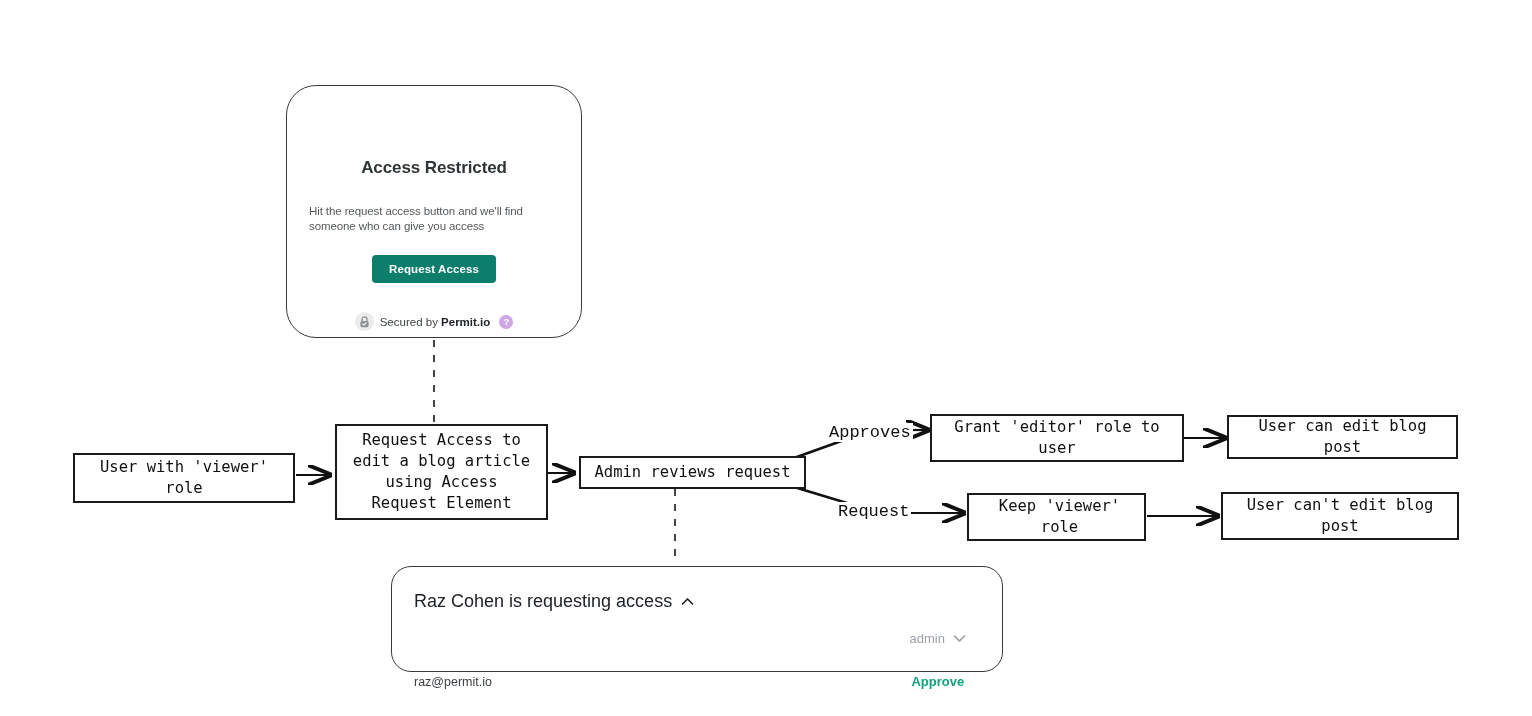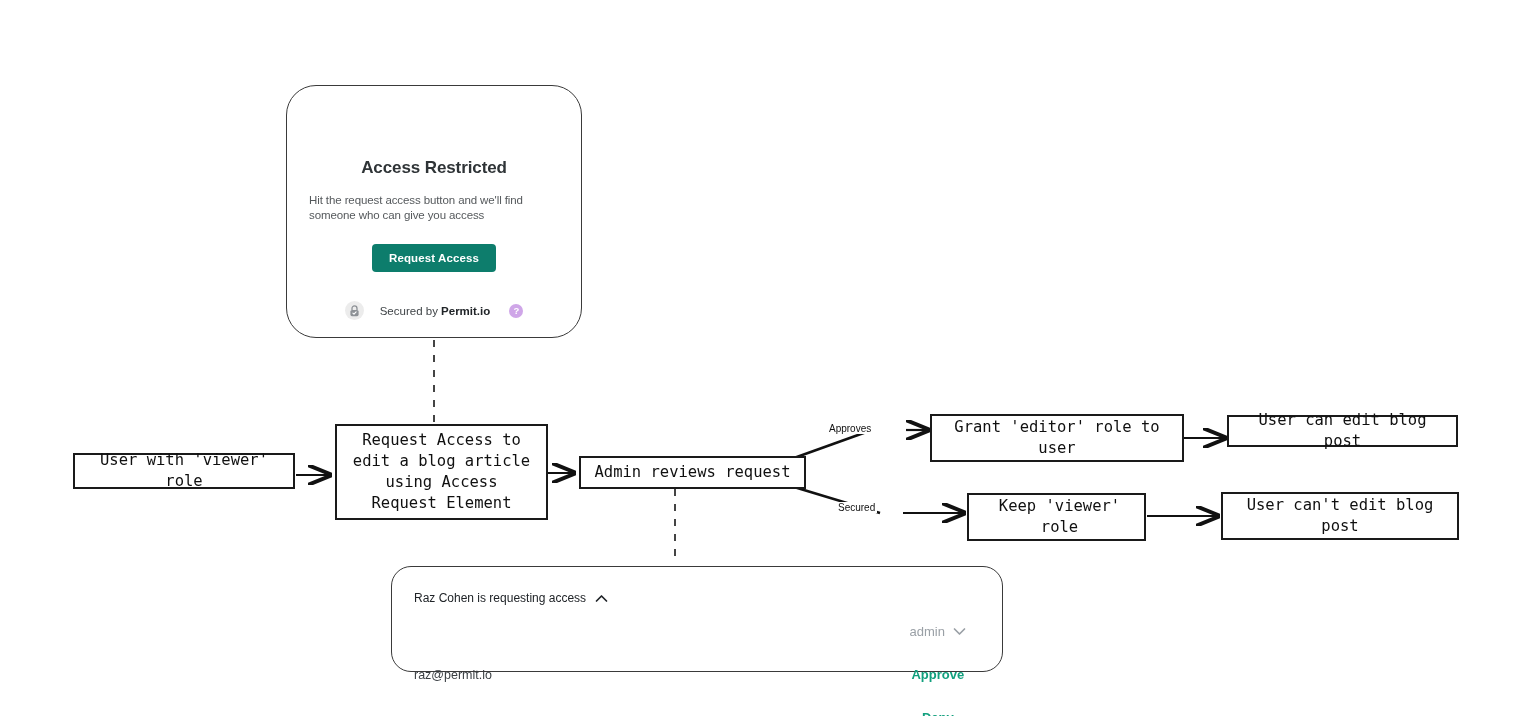--- a/index.html
+++ b/index.html
@@ -42,22 +42,22 @@
     align-items: center;
     justify-content: center;
     text-align: center;
     padding: 3px 6px;
     letter-spacing: 0px;
     white-space: pre-line;
   }
 
   .edge-label {
     position: absolute;
-    font-family: Liberation Sans, sans-serif;
-    font-size: 10px;
+    font-family: Liberation Mono, monospace;
+    font-size: 17px;
     color: #101010;
     white-space: nowrap;
     background: #ffffff;
     padding: 0 2px;
   }
 
   
   .ar-card {
     position: absolute;
     left: 286px;
@@ -80,41 +80,41 @@
     margin-top: 72px;
     letter-spacing: -0.1px;
   }
   .ar-desc {
     font-family: "Liberation Sans", sans-serif;
     font-size: 11.5px;
     line-height: 15px;
     color: #55595c;
     text-align: left;
     width: 250px;
-    margin-top: 15px;
+    margin-top: 26px;
     letter-spacing: -0.1px;
   }
   .ar-btn {
     margin-top: 21px;
     background: #0d7d6c;
     color: #ffffff;
     font-family: "Liberation Sans", sans-serif;
     font-size: 11.5px;
     font-weight: bold;
     border: none;
     border-radius: 4px;
     padding: 8px 17px;
     cursor: pointer;
     letter-spacing: 0.1px;
   }
   .ar-secured {
     margin-top: 29px;
     display: flex;
     align-items: center;
-    gap: 16px;
+    gap: 6px;
     font-family: "Liberation Sans", sans-serif;
     font-size: 11.5px;
     color: #3f4447;
   }
   .lock-badge {
     width: 19px;
     height: 19px;
     border-radius: 50%;
     background: #ececec;
     display: flex;
@@ -148,21 +148,21 @@
     background: #ffffff;
     border: 1.3px solid #3a3a3a;
     border-radius: 20px;
     padding: 24px 22px 0 22px;
   }
   .req-head {
     display: flex;
     align-items: center;
     gap: 9px;
     font-family: "Liberation Sans", sans-serif;
-    font-size: 12px;
+    font-size: 18px;
     color: #202428;
   }
   .req-row {
     margin-top: 19px;
     display: flex;
     align-items: center;
     font-family: "Liberation Sans", sans-serif;
   }
   .req-email {
     font-size: 12.5px;
@@ -233,45 +233,45 @@
           <path d="M3 5V3.4A2.5 2.5 0 0 1 8 3.4V5" fill="none" stroke="#8d9196" stroke-width="1.3"></path>
           <rect x="1.4" y="5" width="8.2" height="6.2" rx="1.6" fill="#8d9196"></rect>
           <path d="M3.9 8.1 L5 9.2 L7.1 6.9" fill="none" stroke="#ffffff" stroke-width="1.1" stroke-linecap="round" stroke-linejoin="round"></path>
         </svg>
       </span>
       <span><span>Secured by </span><span class="brand-strong">Permit.io</span></span>
       <span class="qmark">?</span>
     </div>
   </div>
 
-  <div class="fbox" style="left:73px; top:453px; width:222px; height:36px;">User with 'viewer'
+  <div class="fbox" style="left:73px; top:453px; width:222px; height:50px;">User with 'viewer'
 role</div>
 
   <div class="fbox" style="left:335px; top:424px; width:213px; height:96px;">Request Access to
 edit a blog article
 using Access
 Request Element</div>
 
   <div class="fbox" style="left:579px; top:456px; width:227px; height:33px;">Admin reviews request</div>
 
   <div class="fbox" style="left:930px; top:414px; width:254px; height:48px;">Grant 'editor' role to
 user</div>
 
-  <div class="fbox" style="left:1227px; top:415px; width:231px; height:32px;">User can edit blog
+  <div class="fbox" style="left:1227px; top:415px; width:231px; height:44px;">User can edit blog
 post</div>
 
   <div class="fbox" style="left:967px; top:493px; width:179px; height:48px;padding-left:12px;">Keep 'viewer'
 role</div>
 
   <div class="fbox" style="left:1221px; top:492px; width:238px; height:48px;">User can't edit blog
 post</div>
 
   <div class="edge-label" style="left:827px; top:423px;">Approves</div>
 
-  <div class="edge-label" style="left:836px; top:502px;">Secured</div>
+  <div class="edge-label" style="left:836px; top:502px;">Request</div>
 
   <div class="req-card">
     <div class="req-head">
       <span>Raz Cohen is requesting access</span>
       <span class="chev">
         <svg width="13" height="9" viewBox="0 0 13 9" aria-hidden="true">
           <path d="M1.5 7 L6.5 2 L11.5 7" fill="none" stroke="#202428" stroke-width="1.7" stroke-linecap="round" stroke-linejoin="round"></path>
         </svg>
       </span>
     </div>

